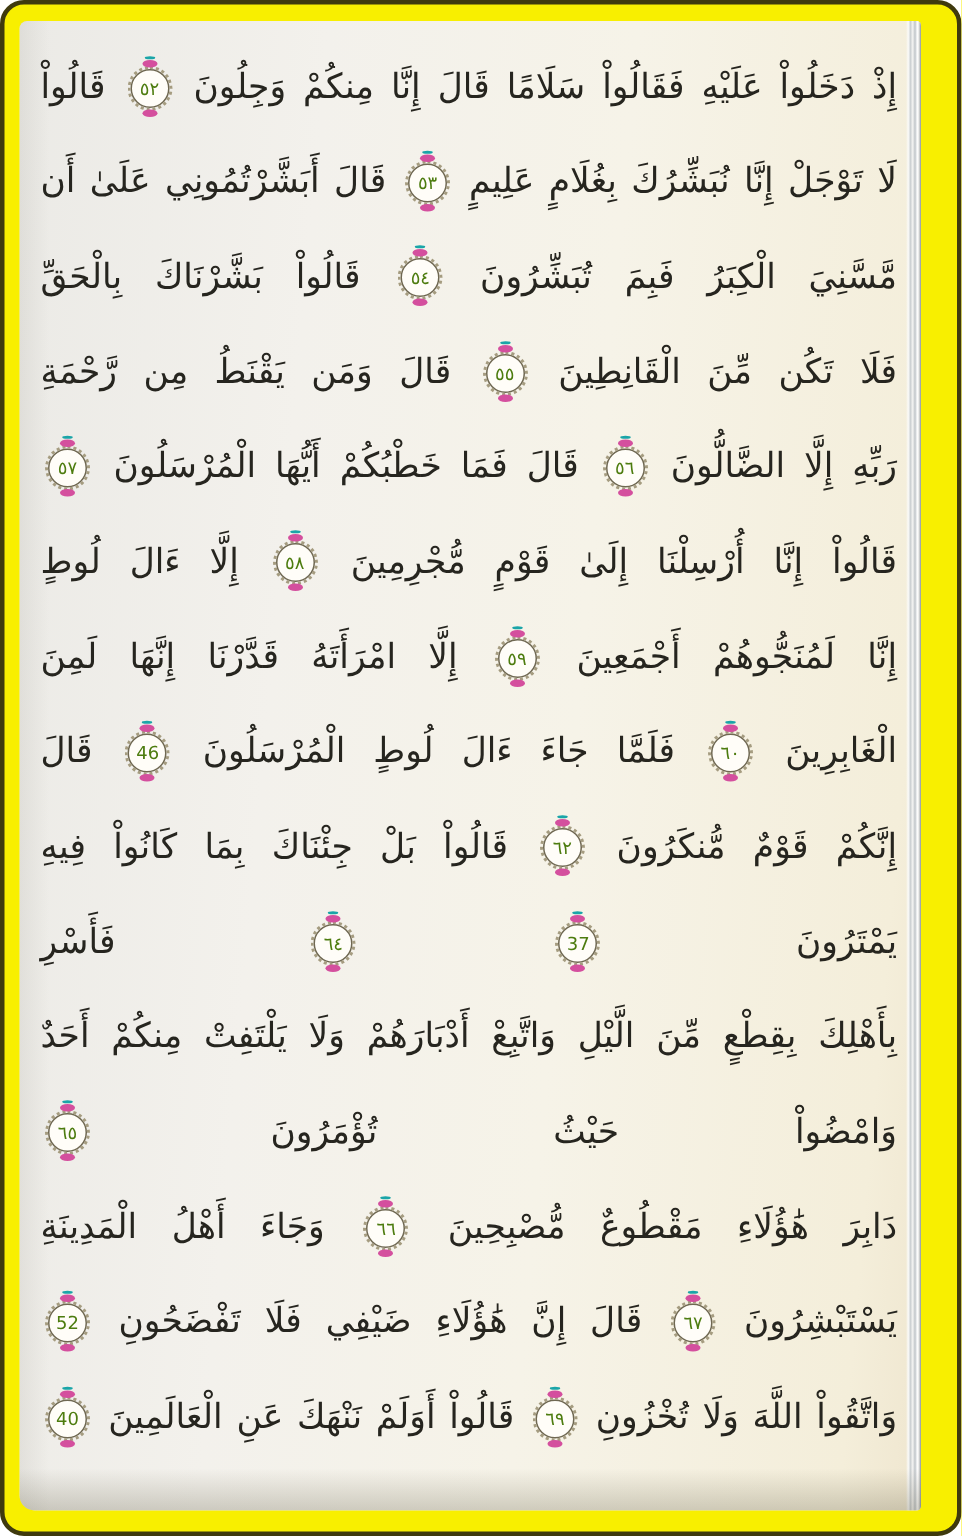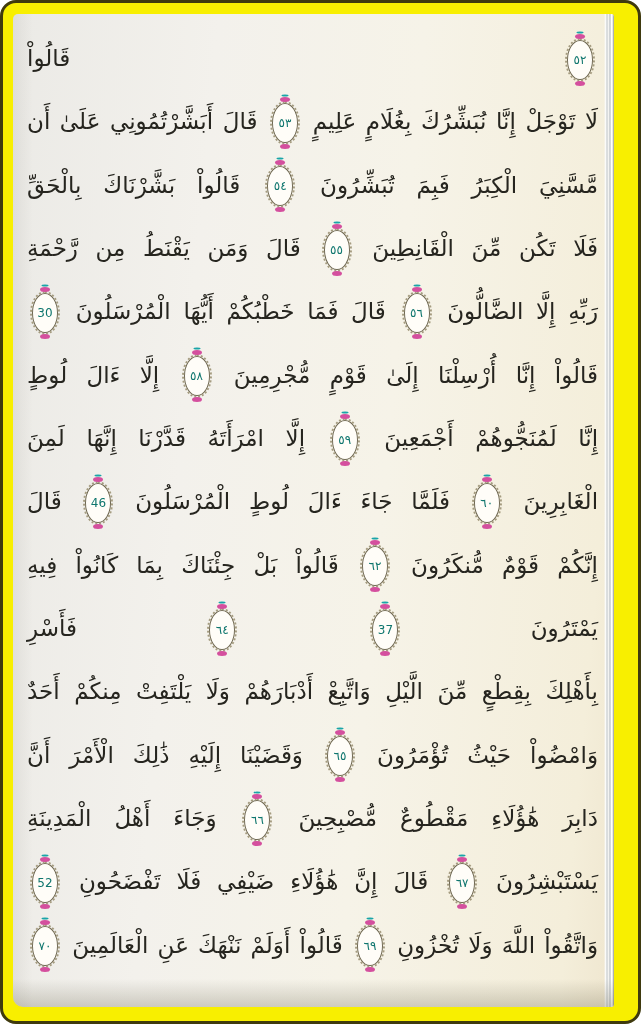--- a/index.html
+++ b/index.html
@@ -53,63 +53,63 @@
     height:60px;line-height:60px;
     font-size:23px;
     color:#26251f;
     letter-spacing:0px;
   }
   .line .txt{display:inline;margin-top:12px;}
   
   .ayah{
     display:inline-flex;align-items:center;justify-content:center;
     box-sizing:border-box;
-    width:26px;height:40px;border-radius:50%;
+    width:26px;height:26px;border-radius:50%;
     background:#fffdf8;
     border:1px solid #6f6852;
     outline:2px dotted #a59c80;outline-offset:0px;
     position:relative;vertical-align:middle;
     margin:0 5px;
-    font-size:12px;line-height:1;color:#0f766e;
+    font-size:12px;line-height:1;color:#4d7c0f;
   }
   .ayah::before{
     content:"";position:absolute;top:-7px;left:50%;margin-left:-5px;
     width:10px;height:5px;border-radius:50%;
     background:#d44f9e;
     box-shadow:0 -4px 0 -1.5px #1aa5a8;
   }
   .ayah::after{
     content:"";position:absolute;bottom:-7px;left:50%;margin-left:-5px;
     width:10px;height:5px;border-radius:50%;
     background:#d44f9e;
   }
 </style>
 </head>
 <body>
 
 <div class="frame">
   <div class="page">
     <div class="edges"></div>
     <div class="text-block" id="text-block">
-        <div class="line"> <span class="ayah">
+        <div class="line"><span class="txt">إِذْ دَخَلُواْ عَلَيْهِ فَقَالُواْ سَلَامًا قَالَ إِنَّا مِنكُمْ وَجِلُونَ</span> <span class="ayah">
             <span>٥٢</span>
           </span> <span class="txt">قَالُواْ</span> </div>
         <div class="line"><span class="txt">لَا تَوْجَلْ إِنَّا نُبَشِّرُكَ بِغُلَامٍ عَلِيمٍ</span> <span class="ayah">
             <span>٥٣</span>
           </span> <span class="txt">قَالَ أَبَشَّرْتُمُونِي عَلَىٰ أَن</span> </div>
         <div class="line"><span class="txt">مَّسَّنِيَ الْكِبَرُ فَبِمَ تُبَشِّرُونَ</span> <span class="ayah">
             <span>٥٤</span>
           </span> <span class="txt">قَالُواْ بَشَّرْنَاكَ بِالْحَقِّ</span> </div>
         <div class="line"><span class="txt">فَلَا تَكُن مِّنَ الْقَانِطِينَ</span> <span class="ayah">
             <span>٥٥</span>
           </span> <span class="txt">قَالَ وَمَن يَقْنَطُ مِن رَّحْمَةِ</span> </div>
         <div class="line"><span class="txt">رَبِّهِ إِلَّا الضَّالُّونَ</span> <span class="ayah">
             <span>٥٦</span>
           </span> <span class="txt">قَالَ فَمَا خَطْبُكُمْ أَيُّهَا الْمُرْسَلُونَ</span> <span class="ayah">
-            <span>30</span>
+            <span>٥٧</span>
           </span> </div>
         <div class="line"><span class="txt">قَالُواْ إِنَّا أُرْسِلْنَا إِلَىٰ قَوْمٍ مُّجْرِمِينَ</span> <span class="ayah">
             <span>٥٨</span>
           </span> <span class="txt">إِلَّا ءَالَ لُوطٍ</span> </div>
         <div class="line"><span class="txt">إِنَّا لَمُنَجُّوهُمْ أَجْمَعِينَ</span> <span class="ayah">
             <span>٥٩</span>
           </span> <span class="txt">إِلَّا امْرَأَتَهُ قَدَّرْنَا إِنَّهَا لَمِنَ</span> </div>
         <div class="line"><span class="txt">الْغَابِرِينَ</span> <span class="ayah">
             <span>٦٠</span>
           </span> <span class="txt">فَلَمَّا جَاءَ ءَالَ لُوطٍ الْمُرْسَلُونَ</span> <span class="ayah">
@@ -119,29 +119,29 @@
             <span>٦٢</span>
           </span> <span class="txt">قَالُواْ بَلْ جِئْنَاكَ بِمَا كَانُواْ فِيهِ</span> </div>
         <div class="line"><span class="txt">يَمْتَرُونَ</span> <span class="ayah">
             <span>37</span>
           </span>  <span class="ayah">
             <span>٦٤</span>
           </span> <span class="txt">فَأَسْرِ</span> </div>
         <div class="line"><span class="txt">بِأَهْلِكَ بِقِطْعٍ مِّنَ الَّيْلِ وَاتَّبِعْ أَدْبَارَهُمْ وَلَا يَلْتَفِتْ مِنكُمْ أَحَدٌ</span> </div>
         <div class="line"><span class="txt">وَامْضُواْ حَيْثُ تُؤْمَرُونَ</span> <span class="ayah">
             <span>٦٥</span>
-          </span> <span class="txt">وَقَضَيْنَا إِلَيْهِ ذَٰلِكَ الْأَمْرَ أَنَّ</span> </div>
+          </span>  </div>
         <div class="line"><span class="txt">دَابِرَ هَٰؤُلَاءِ مَقْطُوعٌ مُّصْبِحِينَ</span> <span class="ayah">
             <span>٦٦</span>
           </span> <span class="txt">وَجَاءَ أَهْلُ الْمَدِينَةِ</span> </div>
         <div class="line"><span class="txt">يَسْتَبْشِرُونَ</span> <span class="ayah">
             <span>٦٧</span>
           </span> <span class="txt">قَالَ إِنَّ هَٰؤُلَاءِ ضَيْفِي فَلَا تَفْضَحُونِ</span> <span class="ayah">
             <span>52</span>
           </span> </div>
         <div class="line"><span class="txt">وَاتَّقُواْ اللَّهَ وَلَا تُخْزُونِ</span> <span class="ayah">
             <span>٦٩</span>
           </span> <span class="txt">قَالُواْ أَوَلَمْ نَنْهَكَ عَنِ الْعَالَمِينَ</span> <span class="ayah">
-            <span>٧٠</span>
+            <span>40</span>
           </span> </div>
       </div>
   </div>
 </div>
 
 </body></html>

